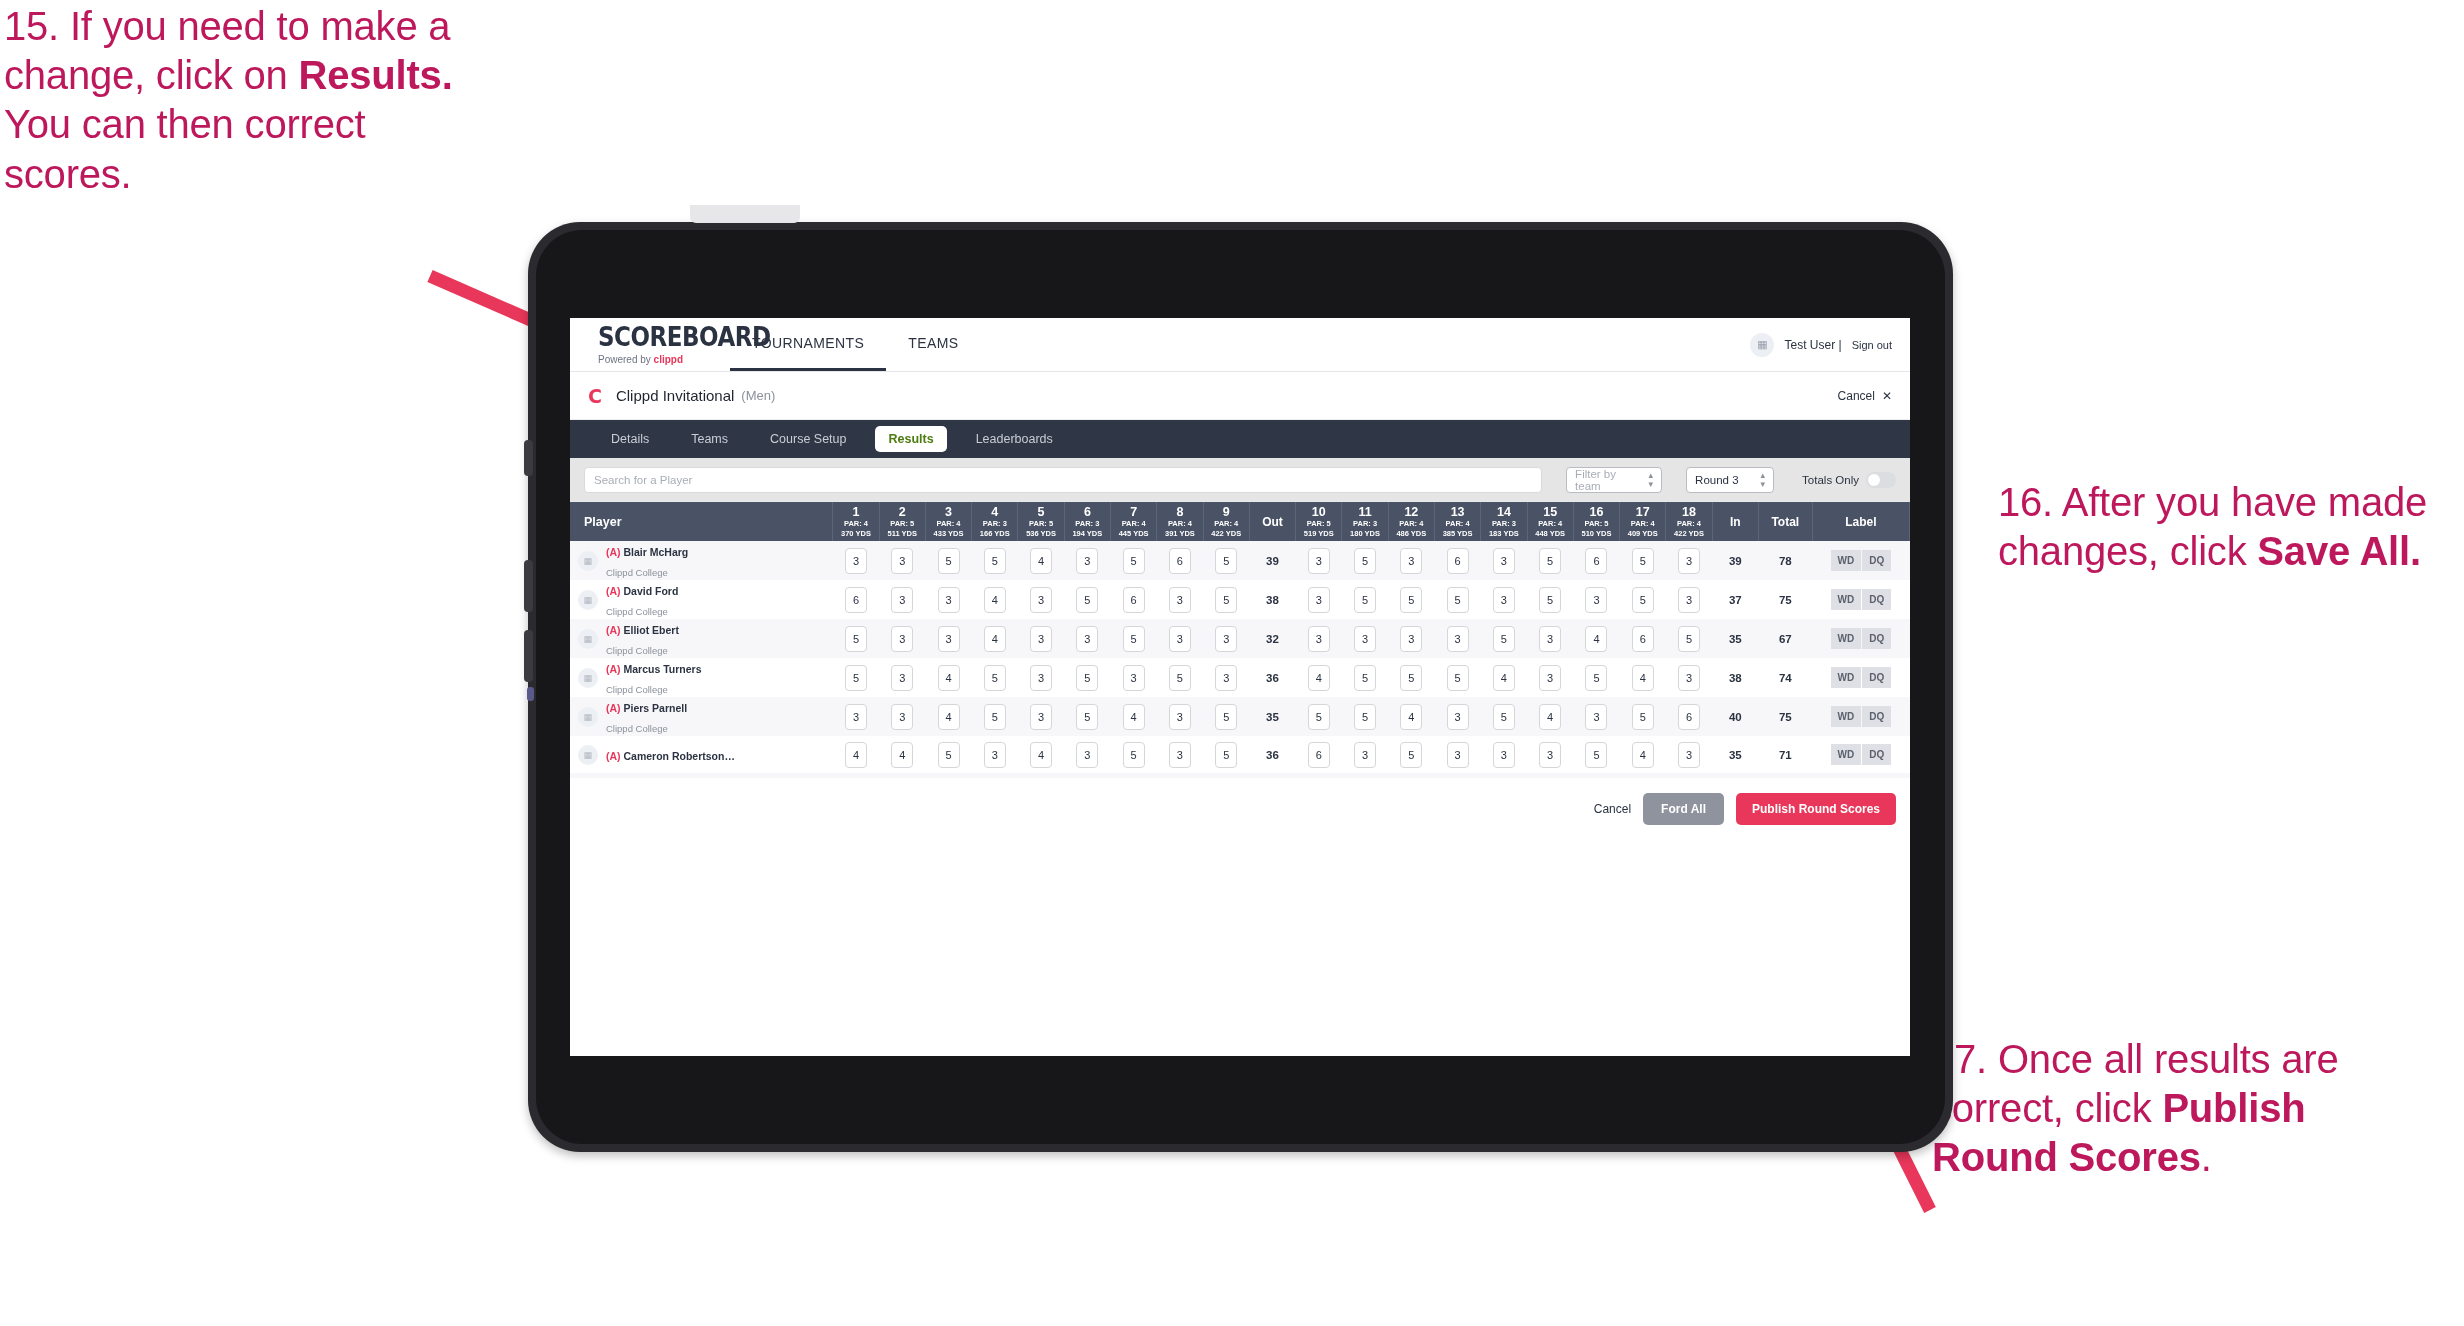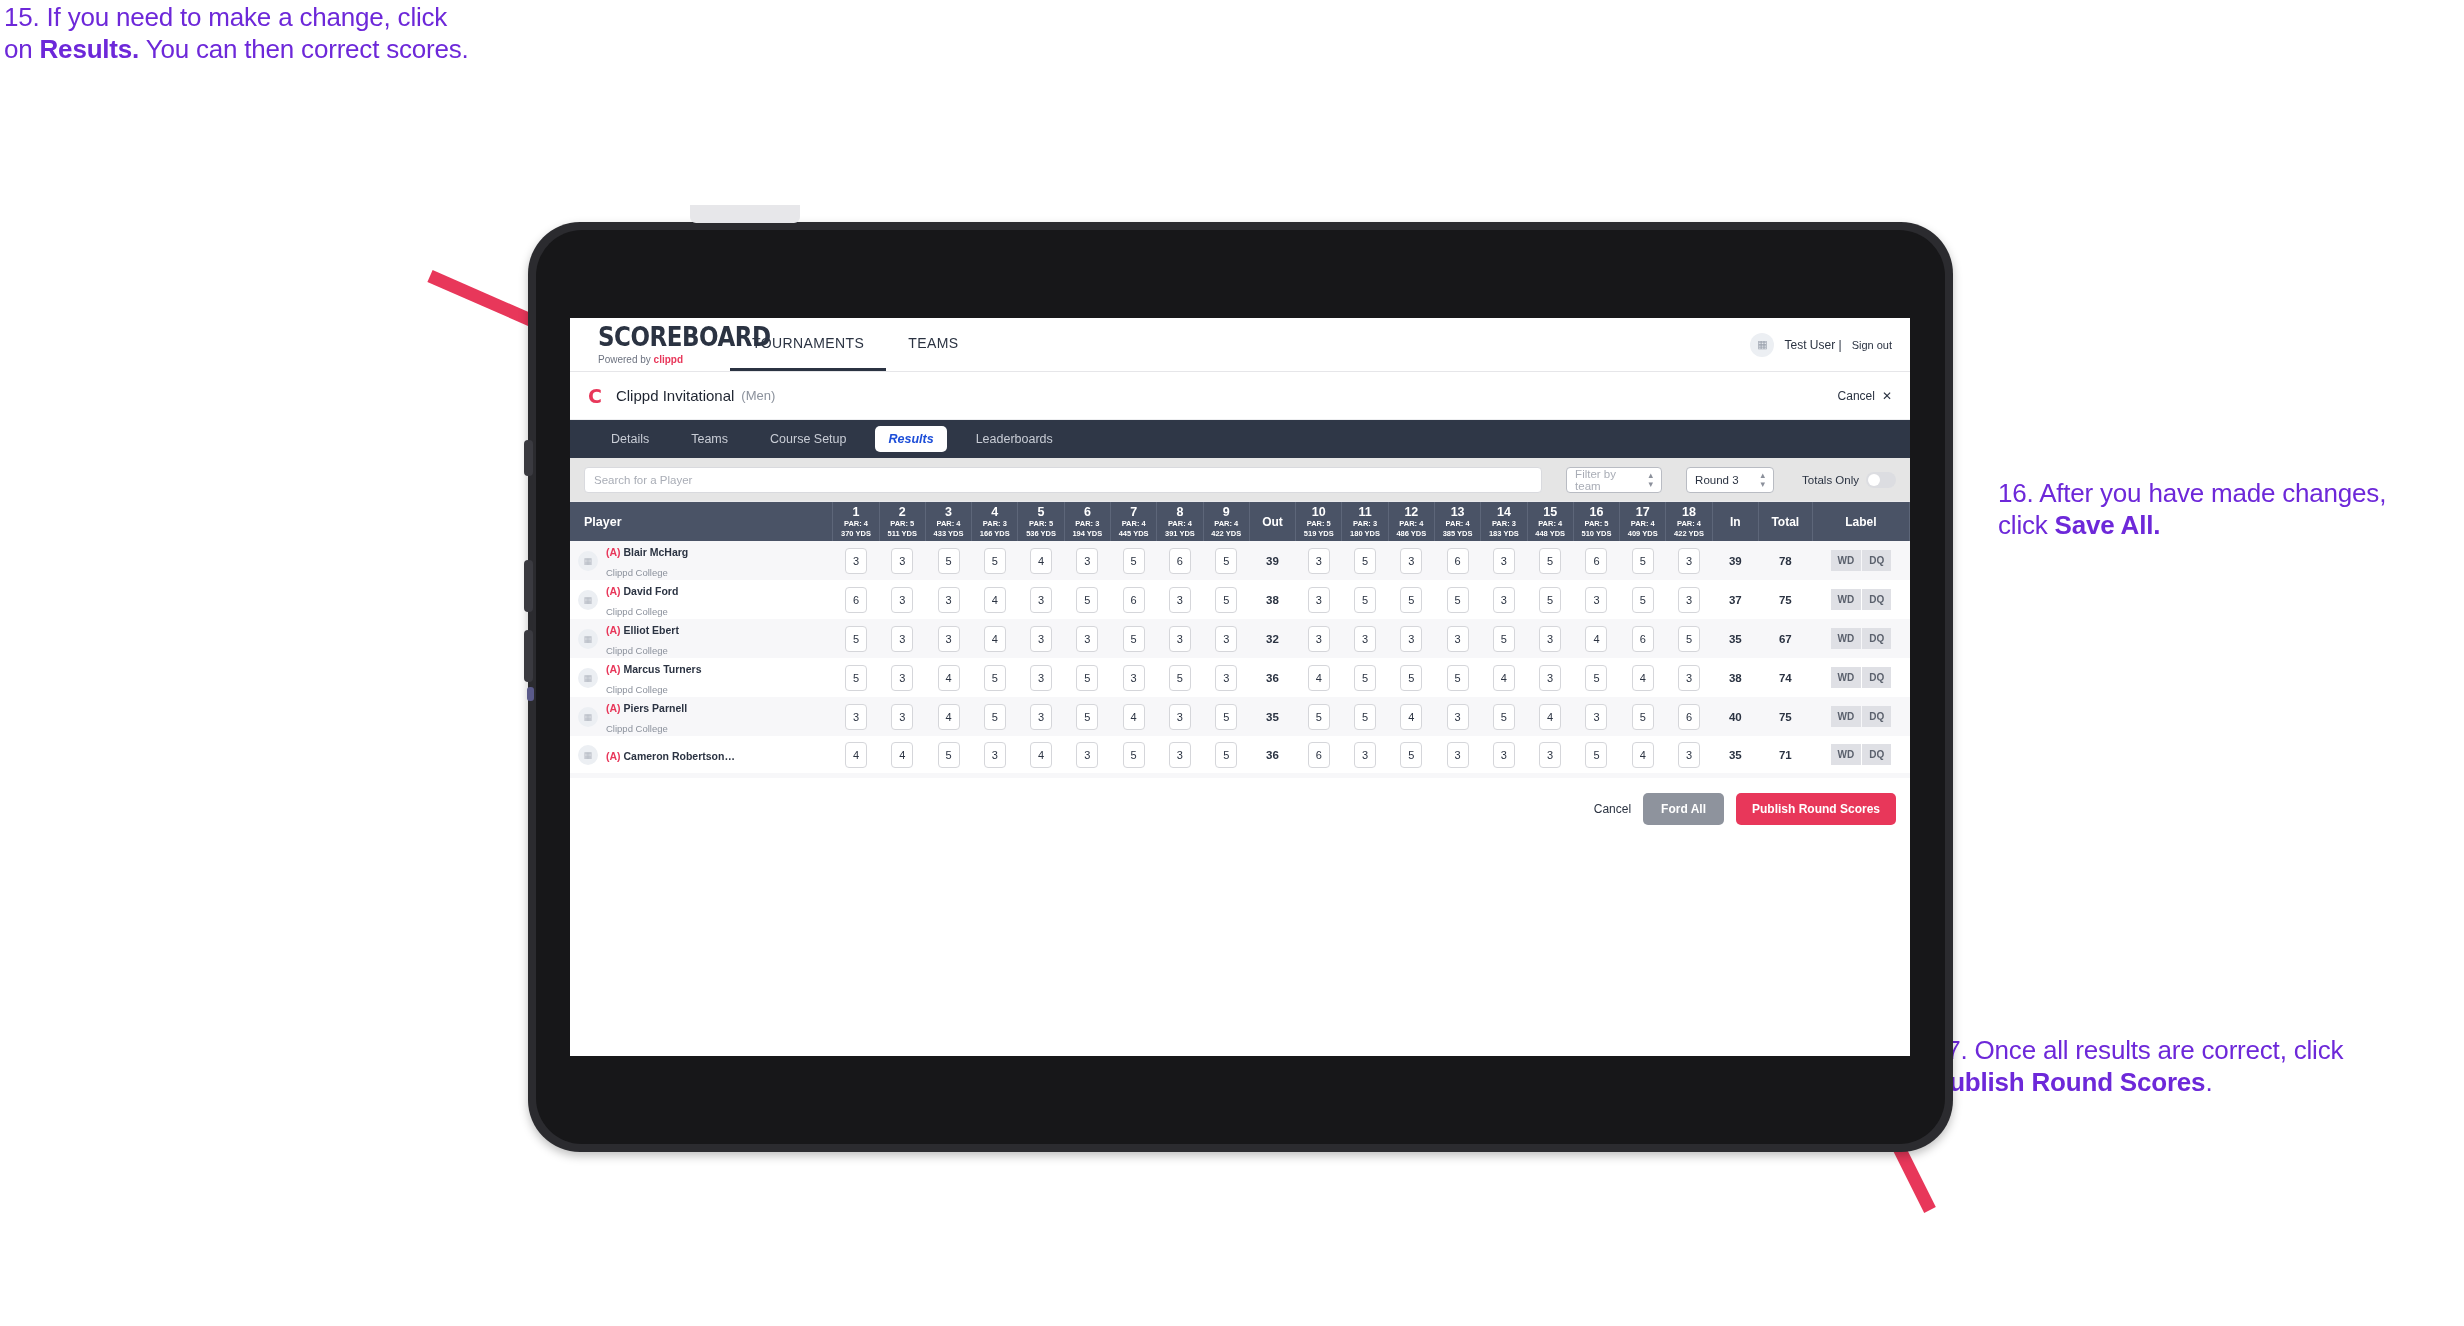--- a/index.html
+++ b/index.html
@@ -7,22 +7,22 @@
     width: 2464px; height: 1326px;
     background: #ffffff;
     font-family: "Liberation Sans", sans-serif;
     overflow: hidden;
   }
   #root { position: relative; width: 2464px; height: 1326px; }
 
   
   .anno {
     position: absolute;
-    color: #6d28d9;
-    font-size: 26px;
+    color: #be185d;
+    font-size: 40px;
     line-height: 1.23;
     font-weight: 400;
     letter-spacing: -0.2px;
   }
   .anno b { font-weight: 700; }
   #anno-15 { left: 4px;  top: 2px;   width: 470px; }
   #anno-16 { left: 1998px; top: 478px; width: 440px; }
   #anno-17 { left: 1932px; top: 1035px; width: 500px; }
 
   
@@ -83,21 +83,21 @@
   
   #titlebar { height: 48px; display:flex; align-items:center; padding: 0 18px; background:#fff; border-bottom:1px solid #edeef0;}
   #title-logo { color:#e8375a; font-weight:800; font-size:19px; margin-right:14px; font-family:"DejaVu Sans", sans-serif;}
   #title-name { font-size:15px; color:#1e2430; }
   #title-gender { font-size:13px; color:#8b919c; margin-left:7px; }
   #cancel-x { margin-left:auto; display:flex; align-items:center; gap:7px; font-size:12px; color:#2b3342; cursor:pointer;}
 
   
   #tabs { height: 38px; background:#2f3747; display:flex; align-items:center; padding-left:28px; gap:16px; }
   .tab { font-size:12.5px; color:#c9cdd6; padding: 6px 13px; border-radius:5px; cursor:pointer; }
-  .tab.active { background:#fff; color:#1d4ed8; font-weight:700;font-style:italic; }
+  .tab.active { background:#fff; color:#4d7c0f; font-weight:700; }
 
   
   #filterbar { height: 44px; background:#e5e5e5; display:flex; align-items:center; padding: 0 14px; gap:24px; border-bottom:1px solid #e9e9ec;}
   #search-input {
     flex: 1; height:26px; border:1px solid #d9dade; border-radius:4px;
     background:#fff; font-size:11.5px; color:#2b3342; padding: 0 9px;
     font-family:"Liberation Sans", sans-serif;
   }
   #search-input::placeholder { color:#a9adb6; }
   .sel {

